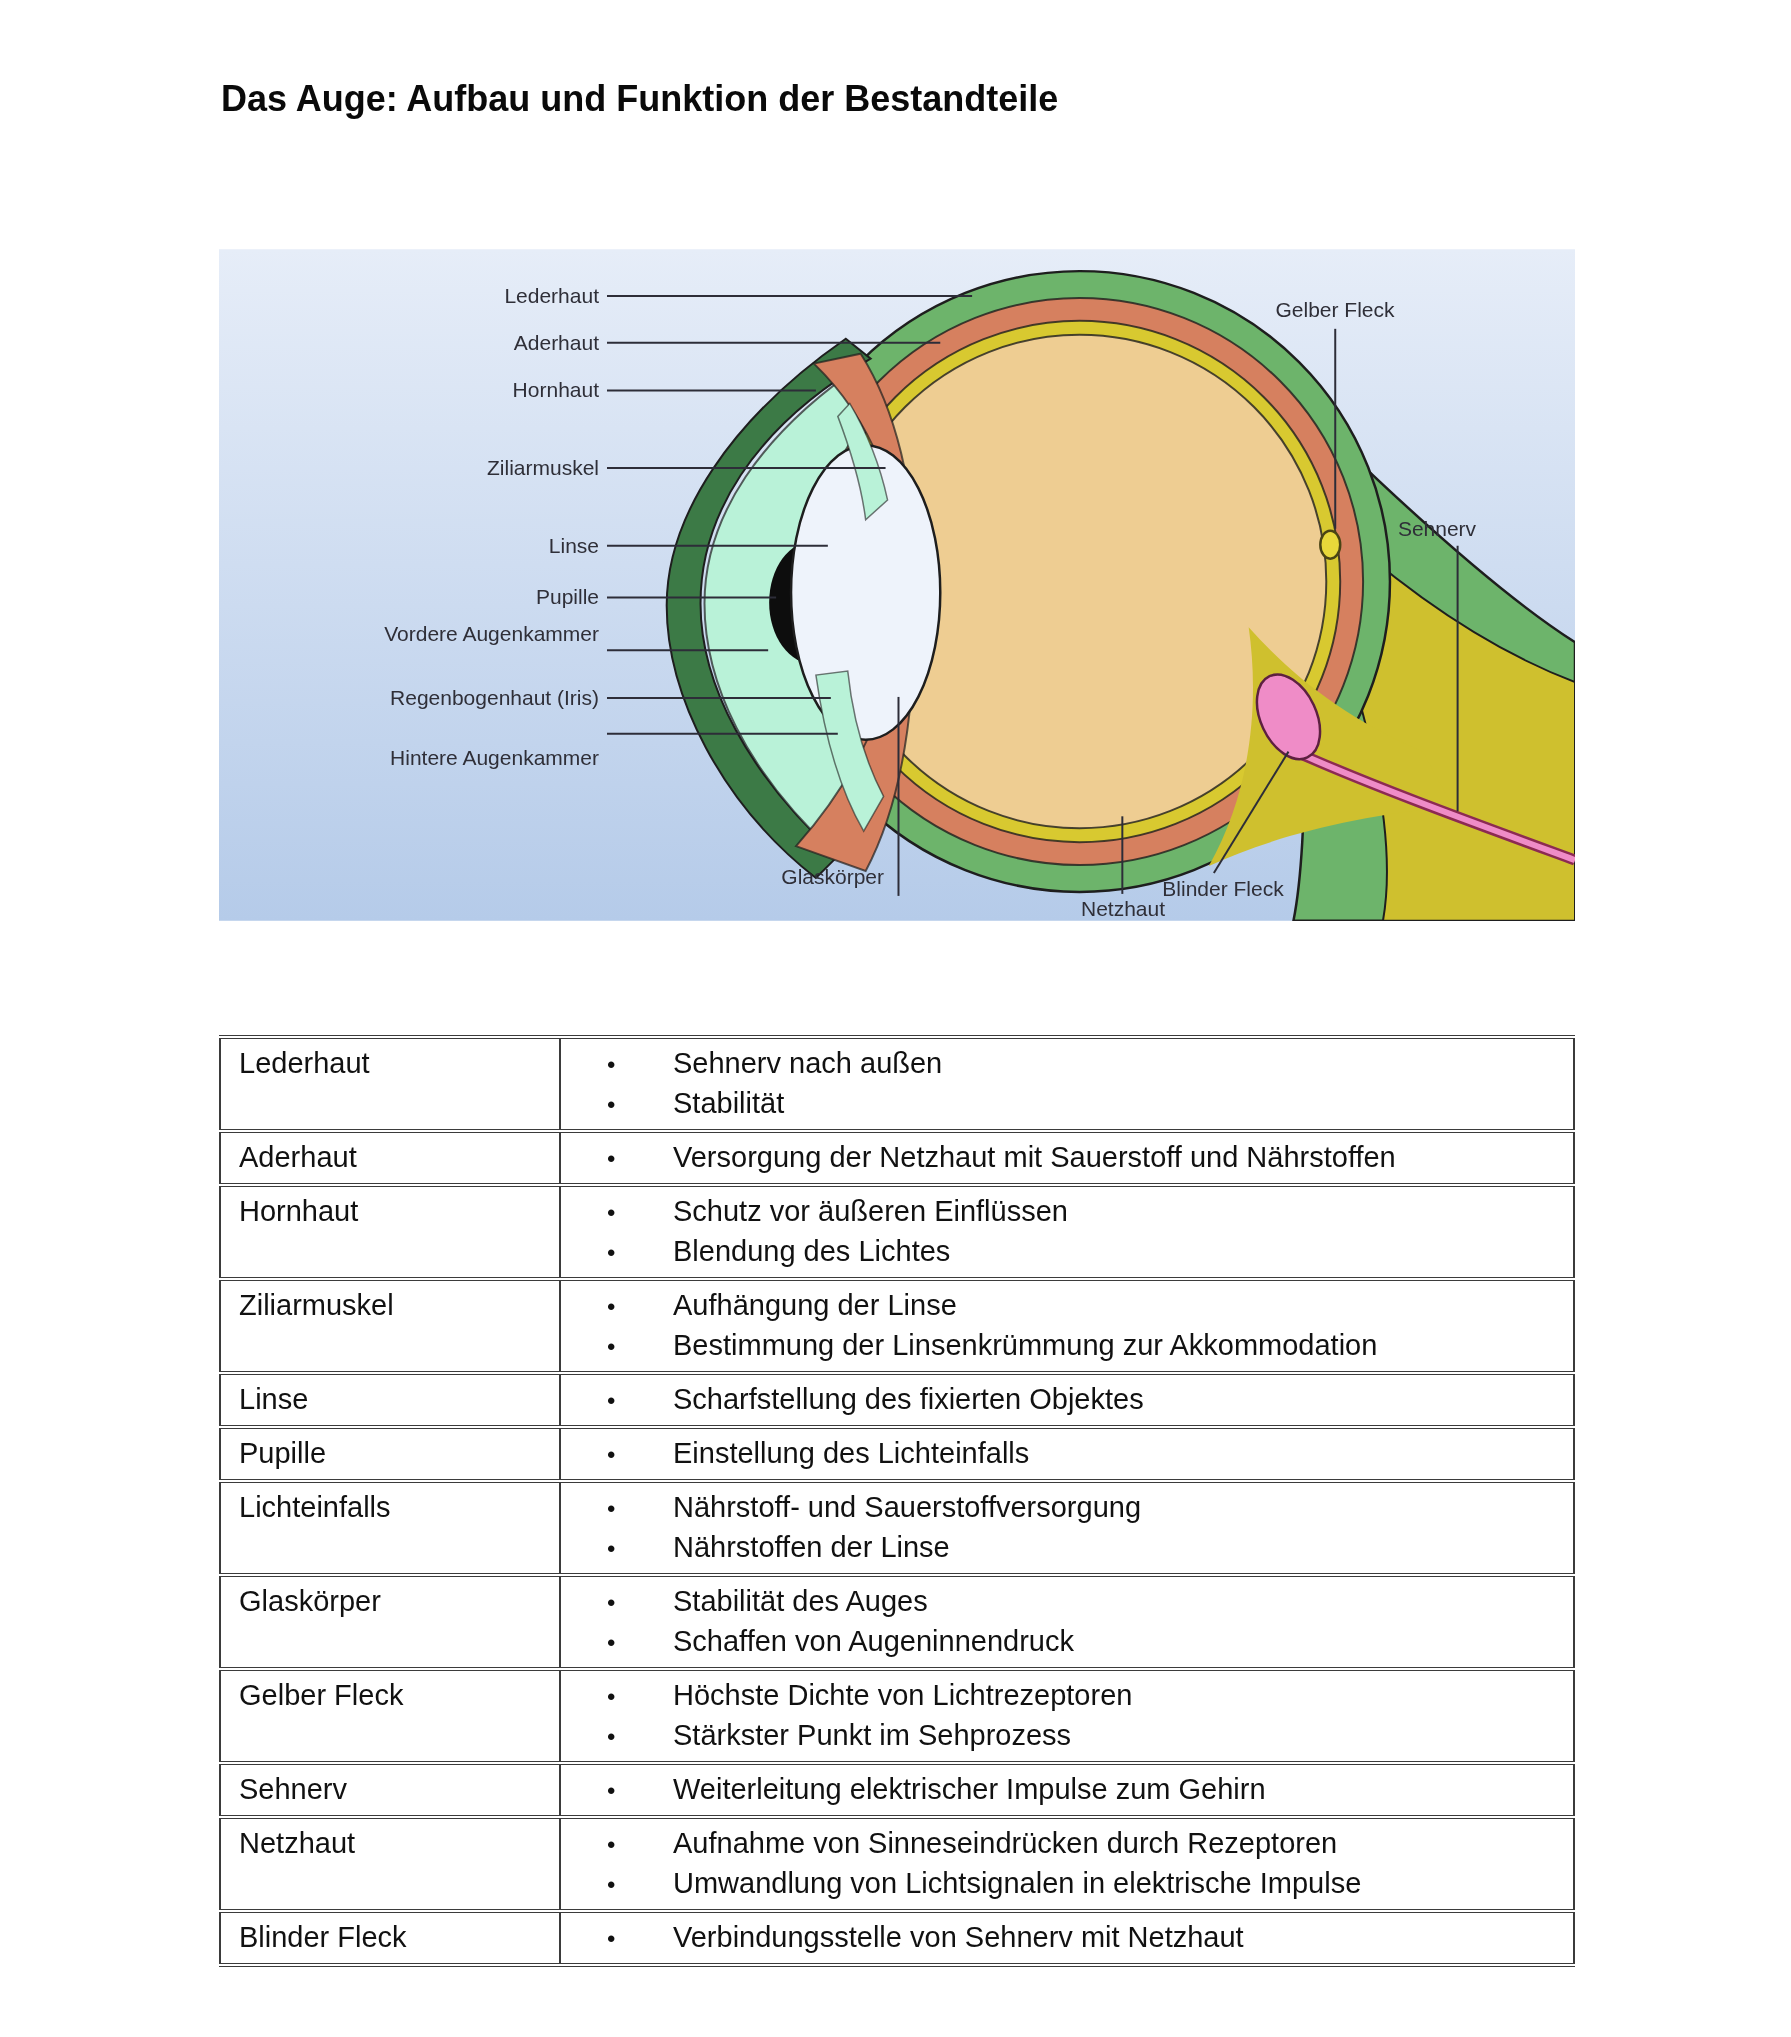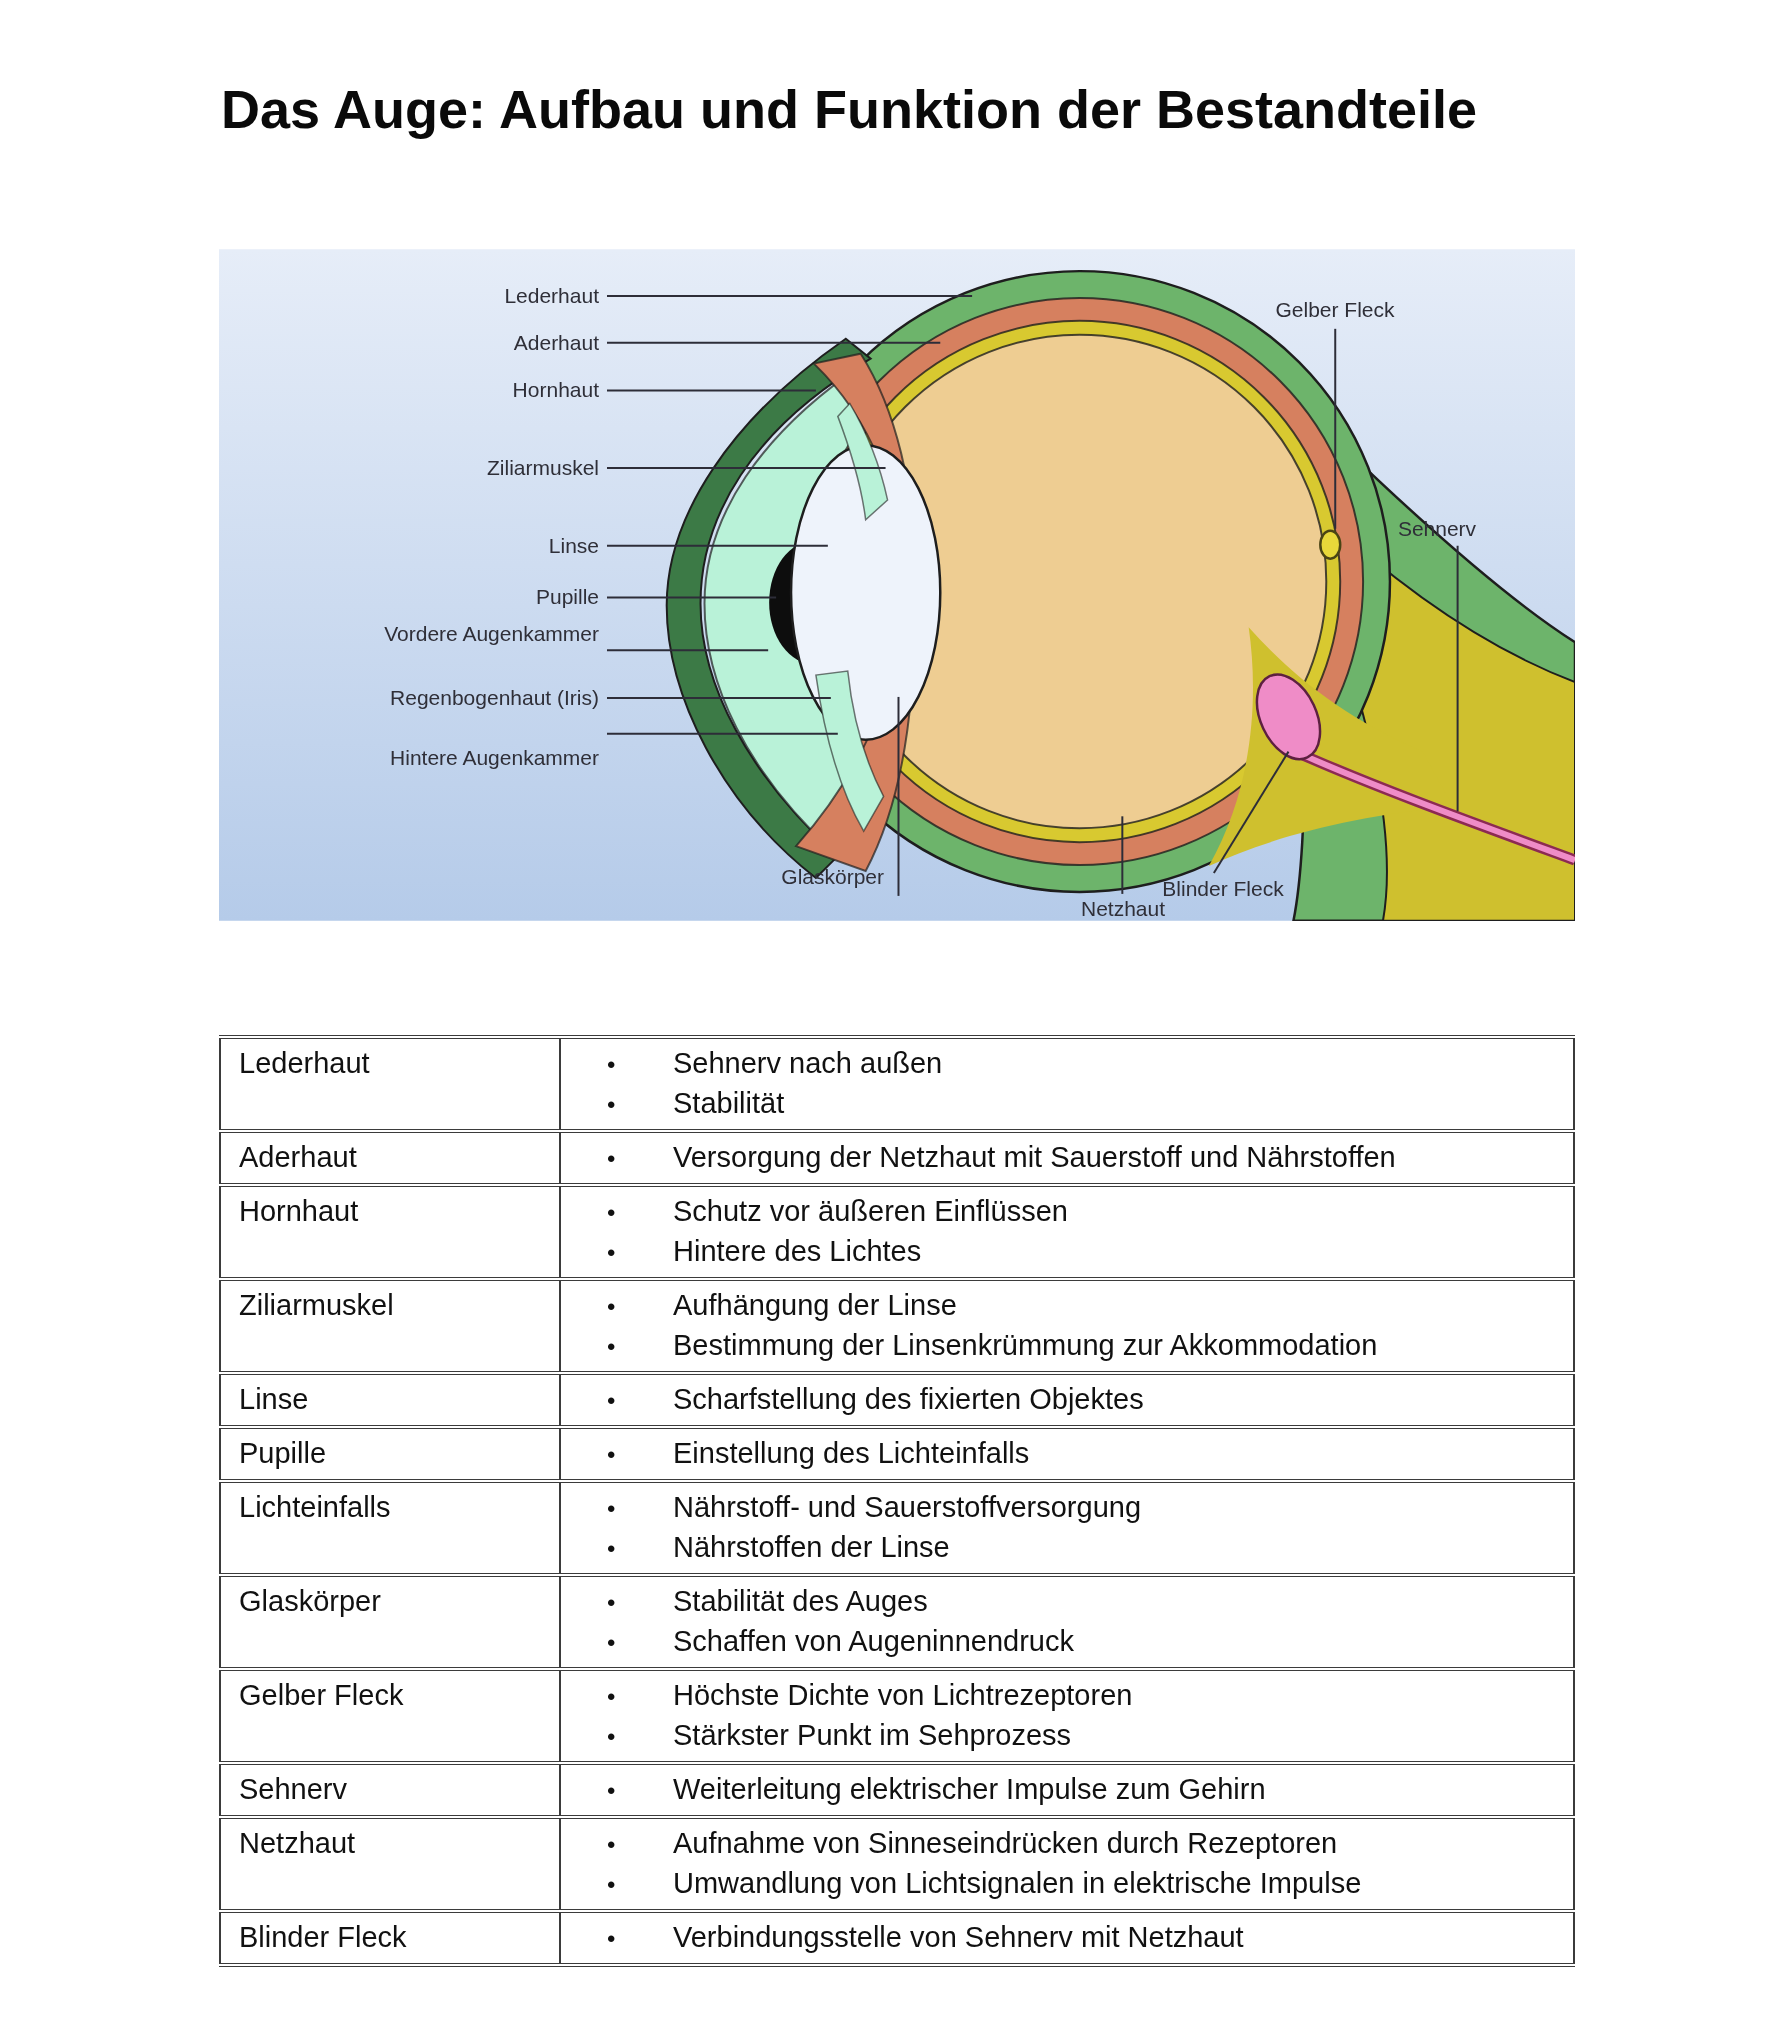--- a/index.html
+++ b/index.html
@@ -8,21 +8,21 @@
     --choroid-salmon:#d6805f; --retina-yellow:#d8c930;
     --vitreous-beige:#eecd92; --chamber-mint:#b9f2d8;
     --lens-white:#eef3fb; --pupil-black:#0d0d0d;
     --nerve-yellow:#cfc02e; --nerve-pink:#ef8cc7; --nerve-pink-dark:#8c2a52;
     --macula-yellow:#e8d83a; --outline:#1e1e1e;
     --leader-line:#2d2d38; --label-text:#2f2f38;
   }
   html,body{margin:0;padding:0;}
   body{background:#ffffff;font-family:"Liberation Sans","DejaVu Sans",sans-serif;}
   .page{position:relative;width:1792px;height:2038px;background:#ffffff;overflow:hidden;}
-  .title{position:absolute;left:221px;top:78px;margin:0;font-size:54px;font-weight:bold;color:#0a0a0a;letter-spacing:0px;}
+  .title{position:absolute;left:221px;top:78px;margin:0;font-size:36px;font-weight:bold;color:#0a0a0a;letter-spacing:0px;}
   .diagram{position:absolute;left:219px;top:249px;width:1356px;height:672px;}
   .diagram svg{position:absolute;left:0;top:0;}
   .lbl{position:absolute;font-size:21px;line-height:26px;color:var(--label-text);white-space:nowrap;}
   .lbl-left{width:368px;text-align:right;left:12px;}
   .lbl-center{transform:translateX(-50%);}
   .lbl-right-align{width:219px;text-align:right;}
   .func-table{position:absolute;left:219px;top:1035px;width:1356px;border-collapse:collapse;
     border-left:2px solid #3b3b3b;border-right:2px solid #3b3b3b;
     border-top:4px double #3b3b3b;border-bottom:4px double #3b3b3b;
     font-size:29px;color:#111;table-layout:fixed;}
@@ -140,21 +140,21 @@
         </tr>
         <tr>
           <td class="part">Hornhaut</td>
           <td>
             <div class="fn">
               <span class="bullet">•</span>
               <span class="fn-text">Schutz vor äußeren Einflüssen</span>
             </div>
             <div class="fn">
               <span class="bullet">•</span>
-              <span class="fn-text">Hintere des Lichtes</span>
+              <span class="fn-text">Blendung des Lichtes</span>
             </div>
           </td>
         </tr>
         <tr>
           <td class="part">Ziliarmuskel</td>
           <td>
             <div class="fn">
               <span class="bullet">•</span>
               <span class="fn-text">Aufhängung der Linse</span>
             </div>

